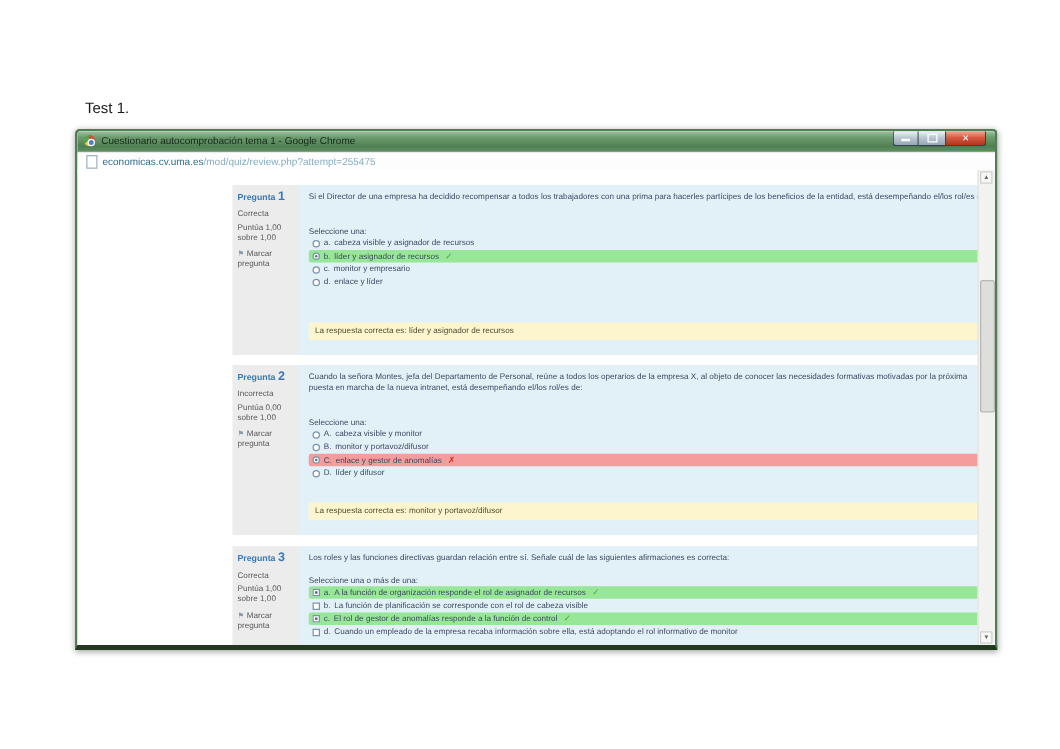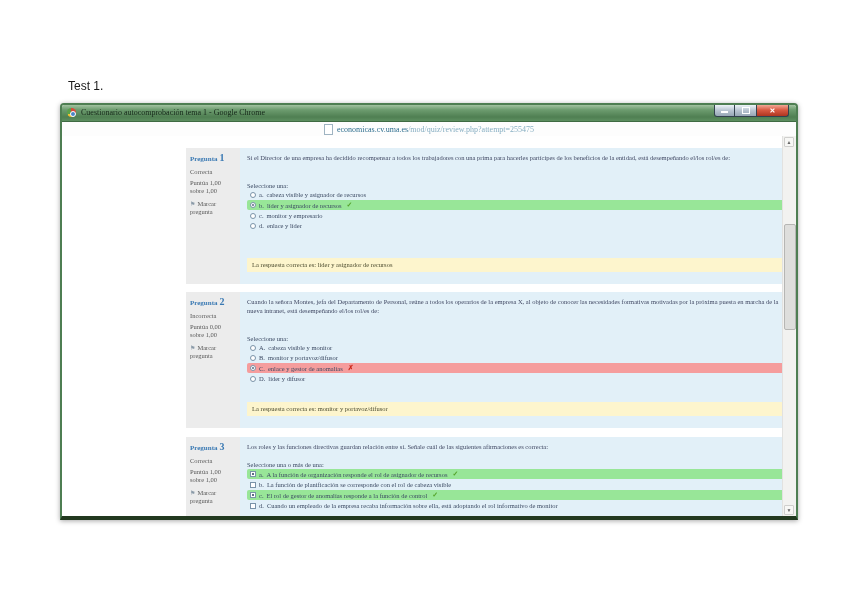--- a/index.html
+++ b/index.html
@@ -3,42 +3,42 @@
 <meta charset="utf-8">
 <style>
   html,body{margin:0;padding:0;}
   .canvas{position:relative;width:848px;height:599px;background:#ffffff;overflow:hidden;
           font-family:"Liberation Sans","DejaVu Sans",sans-serif;}
   .doc-label{position:absolute;left:68px;top:79px;font-size:12px;color:#1a1a1a;}
 
   
   .chrome-window{position:absolute;left:60px;top:103px;width:738px;height:417px;box-sizing:border-box;
     border:2px solid #4e7e52;border-bottom:4px solid #22391f;border-radius:4px 4px 0 0;
-    background:#fff;box-shadow:0 1px 5px rgba(0,0,0,.35);font-family:Liberation Serif, serif;}
+    background:#fff;box-shadow:0 1px 5px rgba(0,0,0,.35);}
   .titlebar{position:relative;height:16px;border-radius:2px 2px 0 0;
     background:linear-gradient(180deg,#a2c2a0 0%,#6d9c6f 30%,#4f7f52 75%,#5d8f60 100%);
     border-bottom:1px solid #3f6b43;}
   .favicon{position:absolute;left:5px;top:3px;width:9px;height:9px;border-radius:50%;
     background:conic-gradient(#d84a38 0 33%,#f1c232 33% 66%,#5aa04a 66% 100%);}
   .favicon::after{content:"";position:absolute;left:2.5px;top:2.5px;width:4px;height:4px;border-radius:50%;
     background:#4a86c6;border:0.5px solid #fff;}
   .wtitle{position:absolute;left:19px;top:3px;font-size:8px;color:#16281a;white-space:nowrap;}
   .winbtns{position:absolute;top:0;right:7px;display:flex;}
   .wbtn{height:12px;box-sizing:border-box;border:1px solid #33424e;border-top:none;
     display:flex;align-items:center;justify-content:center;
     background:linear-gradient(#eef3f8,#bcc8d4 45%,#96a6b4);}
   .wbtn.min{width:21px;border-radius:0 0 0 3px;}
   .wbtn.max{width:21px;border-left:none;border-right:none;}
   .wbtn.close{width:33px;border-radius:0 0 3px 0;color:#fff;font-size:7px;font-weight:bold;
     background:linear-gradient(#f2a795,#d95b43 45%,#af3520);}
   .glyph-min{width:7px;height:2px;background:#fff;margin-top:3px;}
   .glyph-max{width:6px;height:5px;border:1px solid #fff;}
 
   .urlbar{position:relative;height:15px;background:#fdfdfd;border-bottom:1px solid #d6d6d6;
-    display:flex;align-items:center;gap:4px;padding:0 7px;justify-content:center;}
+    display:flex;align-items:center;gap:4px;padding:0 7px;}
   .pageicon{width:7px;height:9px;border:1px solid #9fb4c2;background:#fff;flex:none;}
   .url{font-size:8px;white-space:nowrap;text-decoration:none;}
   .url .domain{color:#2e6e8e;}
   .url .path{color:#86aec2;}
 
   .content{position:absolute;top:31px;left:0;right:0;bottom:0;background:#fff;overflow:hidden;}
 
   
   .quiznav{position:absolute;left:14px;top:-4px;}
   .navrow{display:flex;margin-bottom:2px;}

